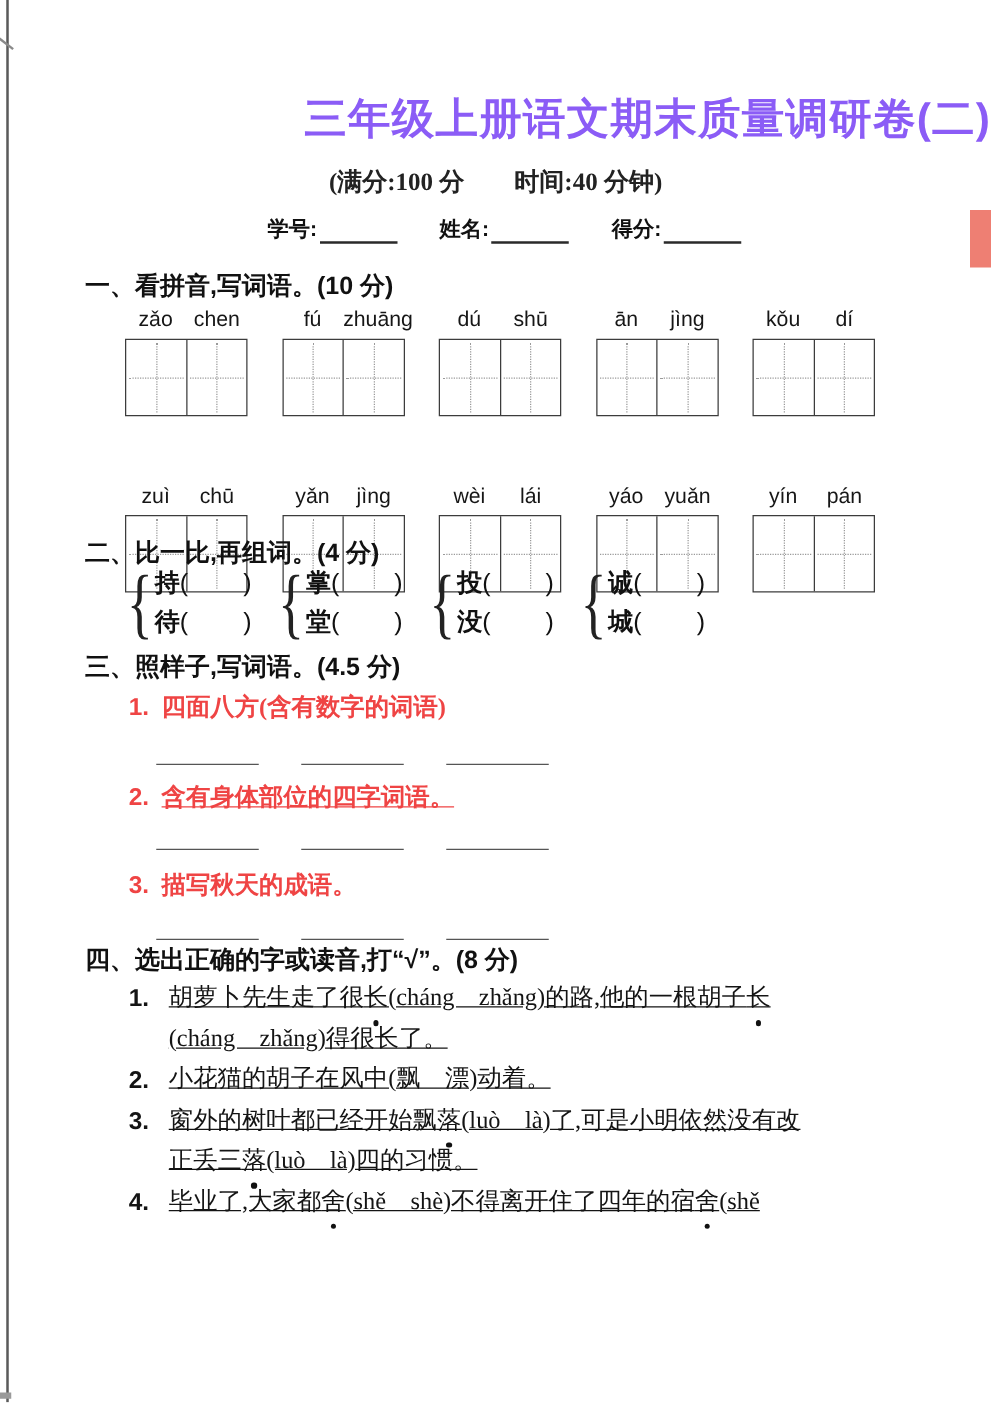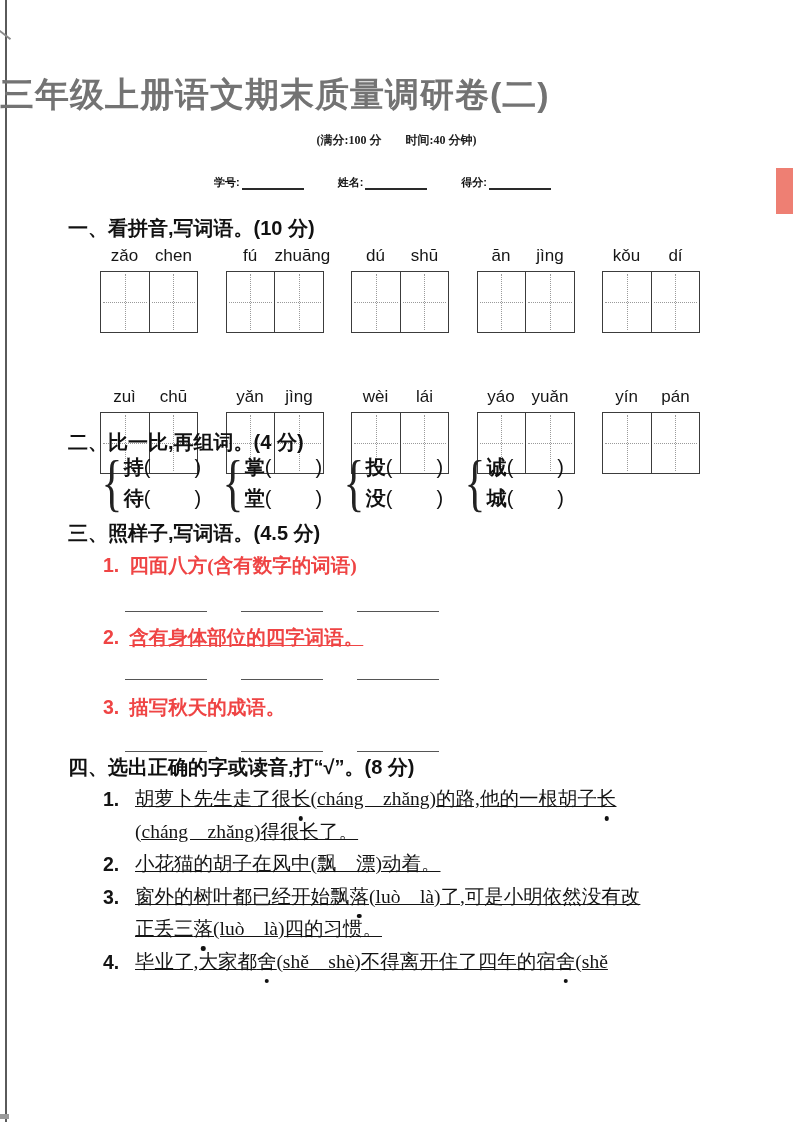--- a/index.html
+++ b/index.html
@@ -6,28 +6,28 @@
   .page{
     position:relative;width:793px;height:1122px;background:#ffffff;overflow:hidden;
     font-family:"Liberation Sans","DejaVu Sans",sans-serif;color:#1c1c1c;
   }
   
   .scan-line{position:absolute;left:5px;top:0;width:2px;height:1122px;background:#5a5a5a;}
   .scan-nick{position:absolute;left:-2px;top:34px;width:14px;height:2px;background:#8a8a8a;transform:rotate(38deg);}
   .scan-foot{position:absolute;left:0;top:1114px;width:9px;height:5px;background:#9a9a9a;}
   .bookmark{position:absolute;right:0;top:168px;width:17px;height:46px;}
 
-  .title{position:absolute;top:72px;left:0;width:100%;margin:0;text-align:left;
-    font-size:34px;font-weight:900;letter-spacing:1px;color:#737373;}
+  .title{position:absolute;top:72px;left:0;width:100%;margin:0;text-align:right;
+    font-size:34px;font-weight:900;letter-spacing:1px;color:#8b5cf6;}
   .subtitle{position:absolute;top:132px;left:0;width:100%;text-align:center;
-    font-family:"Liberation Serif","DejaVu Serif",serif;font-size:12px;font-weight:700;color:#222;}
+    font-family:"Liberation Serif","DejaVu Serif",serif;font-size:20px;font-weight:700;color:#222;}
 
   .info-row{position:absolute;top:172px;left:214px;display:flex;gap:34px;}
   .info-field{display:inline-flex;align-items:flex-end;}
-  .info-label{font-size:11px;font-weight:800;color:#111;}
+  .info-label{font-size:17px;font-weight:800;color:#111;}
   .info-underline{display:inline-block;width:62px;height:16px;border-bottom:2px solid #2a2a2a;margin-left:2px;}
 
   .s-heading{position:absolute;left:68px;font-size:20px;font-weight:800;color:#111;white-space:nowrap;}
   .h-s1{top:215px;} .h-s2{top:429px;} .h-s3{top:520px;} .h-s4{top:754px;}
 
   
   .py-area{position:absolute;left:0;top:0;width:100%;}
   .py-row{position:absolute;left:100px;width:600px;display:flex;justify-content:space-between;}
   .py-row1{top:246px;} .py-row2{top:339px;margin-top:48px;}
   .py-group{width:98px;}

